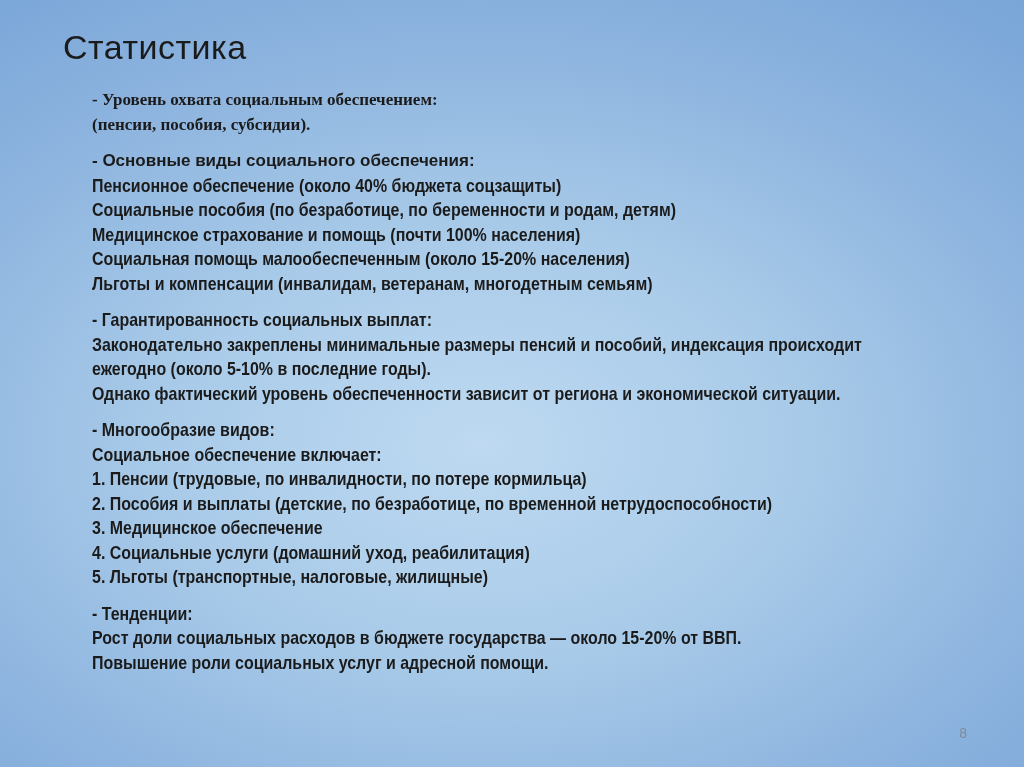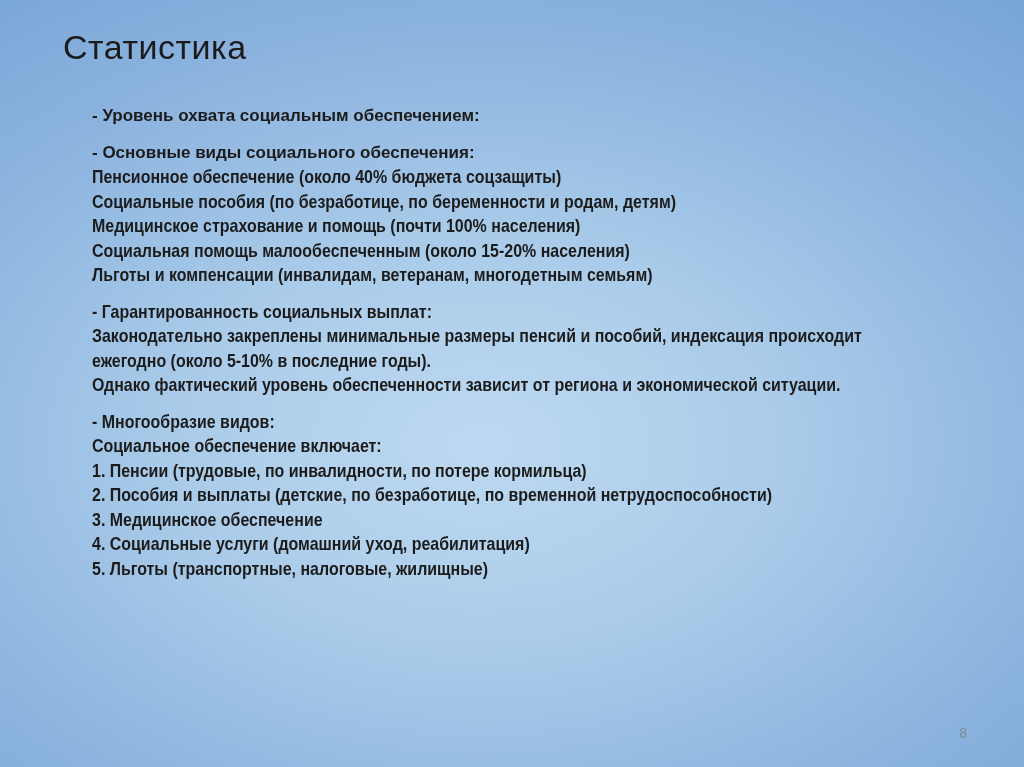--- a/index.html
+++ b/index.html
@@ -24,21 +24,21 @@
     font-weight: 400;
     letter-spacing: 0.5px;
     color: #1b1b1b;
   }
   .body {
     position: absolute;
     left: 92px;
     top: 88px;
   }
   .section { margin-top: 12px; }
-  .section:first-child { margin-top: 16px; }
+  .section:first-child { margin-top: 0; font-family: Liberation Serif, serif; }
   .line {
     font-weight: 700;
     font-size: 17px;
     line-height: 24.5px;
     color: #1b1b1b;
     white-space: nowrap;
   }
   .cond {
     font-size: 19px;
     transform: scaleX(0.84);
@@ -56,20 +56,21 @@
 <body>
 
 <div class="slide">
 
   <h1 class="title">Статистика</h1>
 
   <div class="body">
 
     <div class="section">
       <div class="line">- Уровень охвата социальным обеспечением:</div>
+      <div class="line">(пенсии, пособия, субсидии).</div>
     </div>
 
     <div class="section">
       <div class="line">- Основные виды социального обеспечения:</div>
       <div class="line cond">Пенсионное обеспечение (около 40% бюджета соцзащиты)</div>
       <div class="line cond">Социальные пособия (по безработице, по беременности и родам, детям)</div>
       <div class="line cond">Медицинское страхование и помощь (почти 100% населения)</div>
       <div class="line cond">Социальная помощь малообеспеченным (около 15-20% населения)</div>
       <div class="line cond">Льготы и компенсации (инвалидам, ветеранам, многодетным семьям)</div>
     </div>
@@ -84,18 +85,23 @@
     <div class="section">
       <div class="line cond">- Многообразие видов:</div>
       <div class="line cond">Социальное обеспечение включает:</div>
       <div class="line cond">1. Пенсии (трудовые, по инвалидности, по потере кормильца)</div>
       <div class="line cond">2. Пособия и выплаты (детские, по безработице, по временной нетрудоспособности)</div>
       <div class="line cond">3. Медицинское обеспечение</div>
       <div class="line cond">4. Социальные услуги (домашний уход, реабилитация)</div>
       <div class="line cond">5. Льготы (транспортные, налоговые, жилищные)</div>
     </div>
 
+    <div class="section">
+      <div class="line cond">- Тенденции:</div>
+      <div class="line cond">Рост доли социальных расходов в бюджете государства — около 15-20% от ВВП.</div>
+      <div class="line cond">Повышение роли социальных услуг и адресной помощи.</div>
+    </div>
 
   </div>
 
   <div class="page-number">8</div>
 
 </div>
 
 </body></html>

